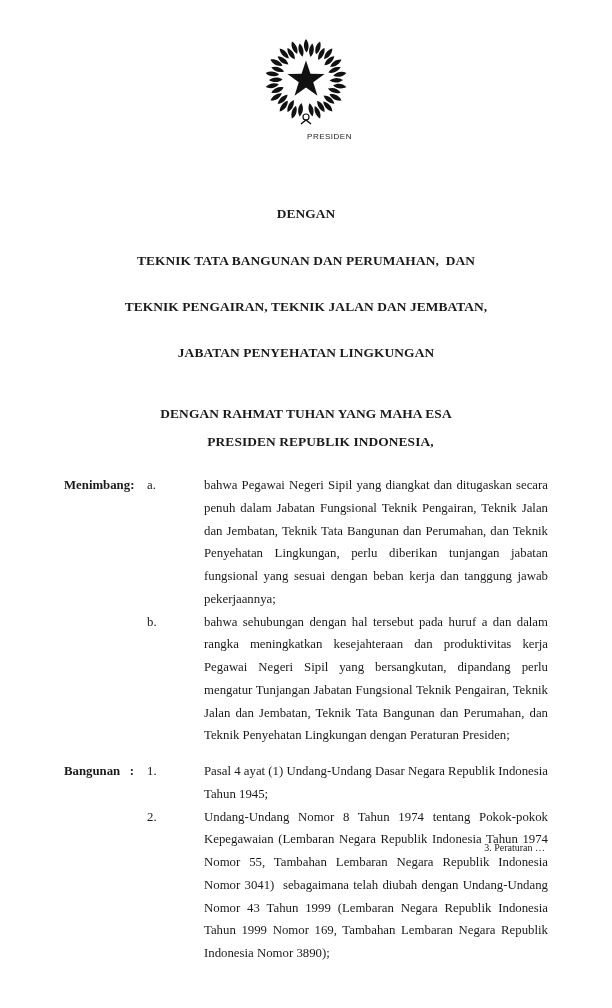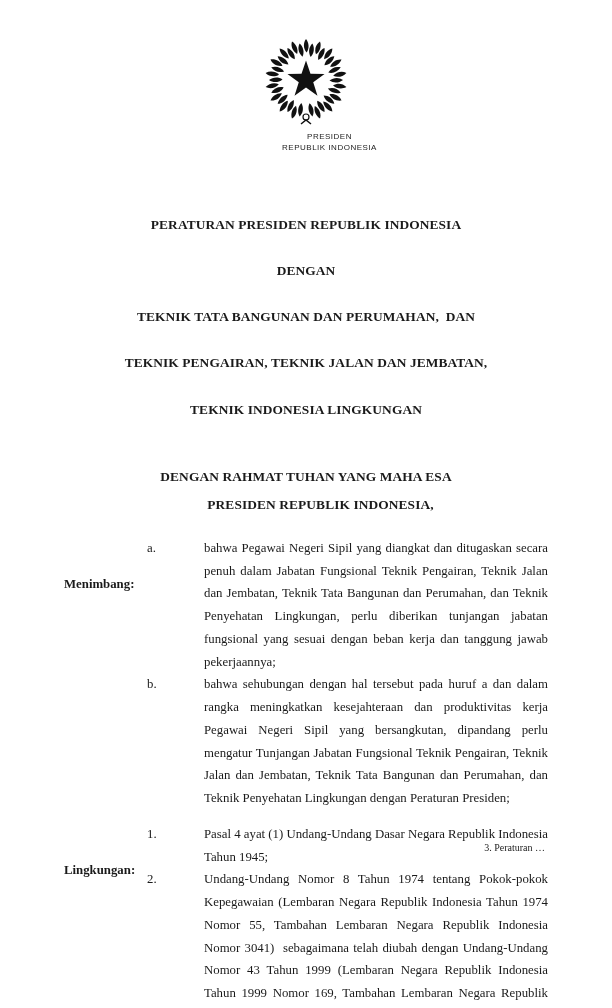--- a/index.html
+++ b/index.html
@@ -34,36 +34,35 @@
     letter-spacing: 0.1px;
     white-space: pre-wrap;
   }
   .invocation, .authority {
     text-align: center;
     font-weight: bold;
     font-size: 13.4px;
     line-height: 15px;
     letter-spacing: 0.1px;
   }
-  .invocation { margin-top: 21px; }
+  .invocation { margin-top: 15px; }
   .authority  { margin-top: 13px; margin-left: 29px; }
   .body-sections {
     margin: 25px 64px 0 64px;
     font-size: 12.8px;
     line-height: 22.75px;
   }
   .section { display: flex; align-items: flex-start; }
   .section + .section { margin-top: 13px; }
   .label-cell {
     width: 70px;
     flex: none;
     font-weight: bold;
     display: flex;
     justify-content: space-between;
-    margin-top: 36px;
   }
   .items { flex: 1; margin-left: 13px; }
   .item { display: flex; align-items: flex-start; }
   .marker { width: 17px; flex: none; }
   .itext { flex: 1; text-align: justify; white-space: pre-wrap; margin-left: 40px; }
   .catchword {
     position: absolute;
     top: 842px;
     right: 67px;
     font-size: 10px;
@@ -116,30 +115,28 @@
         <use href="#lf" transform="translate(48,44) rotate(120) translate(0,-4)"></use>
         <use href="#lf" transform="translate(48,44) rotate(140) translate(0,-4)"></use>
         <use href="#lf" transform="translate(48,44) rotate(160) translate(0,-4)"></use>
       </g>
       <polygon class="seal-ink" points="48,24.5 52.47,37.85 66.54,37.97 55.23,46.35 59.47,59.78 48,51.6 36.53,59.78 40.77,46.35 29.46,37.97 43.53,37.85"></polygon>
       <circle cx="48" cy="81" r="3" fill="none" stroke="#111111" stroke-width="1.2"></circle>
       <path d="M43,88 L48,84 L53,88" fill="none" stroke="#111111" stroke-width="1.5"></path>
     </svg>
     <div class="agency">
       <div>PRESIDEN</div>
-      <div>REPUBLIK INDONESIA</div>
     </div>
   </div>
 
   <div class="title-block">
-    <div>PERATURAN PRESIDEN REPUBLIK INDONESIA</div>
     <div>DENGAN</div>
     <div>TEKNIK TATA BANGUNAN DAN PERUMAHAN,  DAN</div>
     <div>TEKNIK PENGAIRAN, TEKNIK JALAN DAN JEMBATAN,</div>
-    <div>TEKNIK INDONESIA LINGKUNGAN</div>
+    <div>JABATAN PENYEHATAN LINGKUNGAN</div>
   </div>
 
   <div class="invocation">DENGAN RAHMAT TUHAN YANG MAHA ESA</div>
   <div class="authority">PRESIDEN REPUBLIK INDONESIA,</div>
 
   <div class="body-sections">
 
     <div class="section">
       <div class="label-cell">
         <span>Menimbang</span>
@@ -152,21 +149,21 @@
         </div>
         <div class="item">
           <div class="marker">b.</div>
           <div class="itext">bahwa sehubungan dengan hal tersebut pada huruf a dan dalam rangka meningkatkan kesejahteraan dan produktivitas kerja Pegawai Negeri Sipil yang bersangkutan, dipandang perlu mengatur Tunjangan Jabatan Fungsional Teknik Pengairan, Teknik Jalan dan Jembatan, Teknik Tata Bangunan dan Perumahan, dan Teknik Penyehatan Lingkungan dengan Peraturan Presiden;</div>
         </div>
       </div>
     </div>
 
     <div class="section">
       <div class="label-cell">
-        <span>Lingkungan</span>
+        <span>Bangunan</span>
           <span>:</span>
       </div>
       <div class="items">
         <div class="item">
           <div class="marker">1.</div>
           <div class="itext">Pasal 4 ayat (1) Undang-Undang Dasar Negara Republik Indonesia Tahun 1945;</div>
         </div>
         <div class="item">
           <div class="marker">2.</div>
           <div class="itext">Undang-Undang Nomor 8 Tahun 1974 tentang Pokok-pokok Kepegawaian (Lembaran Negara Republik Indonesia Tahun 1974 Nomor 55, Tambahan Lembaran Negara Republik Indonesia Nomor 3041)  sebagaimana telah diubah dengan Undang-Undang Nomor 43 Tahun 1999 (Lembaran Negara Republik Indonesia Tahun 1999 Nomor 169, Tambahan Lembaran Negara Republik Indonesia Nomor 3890);</div>

